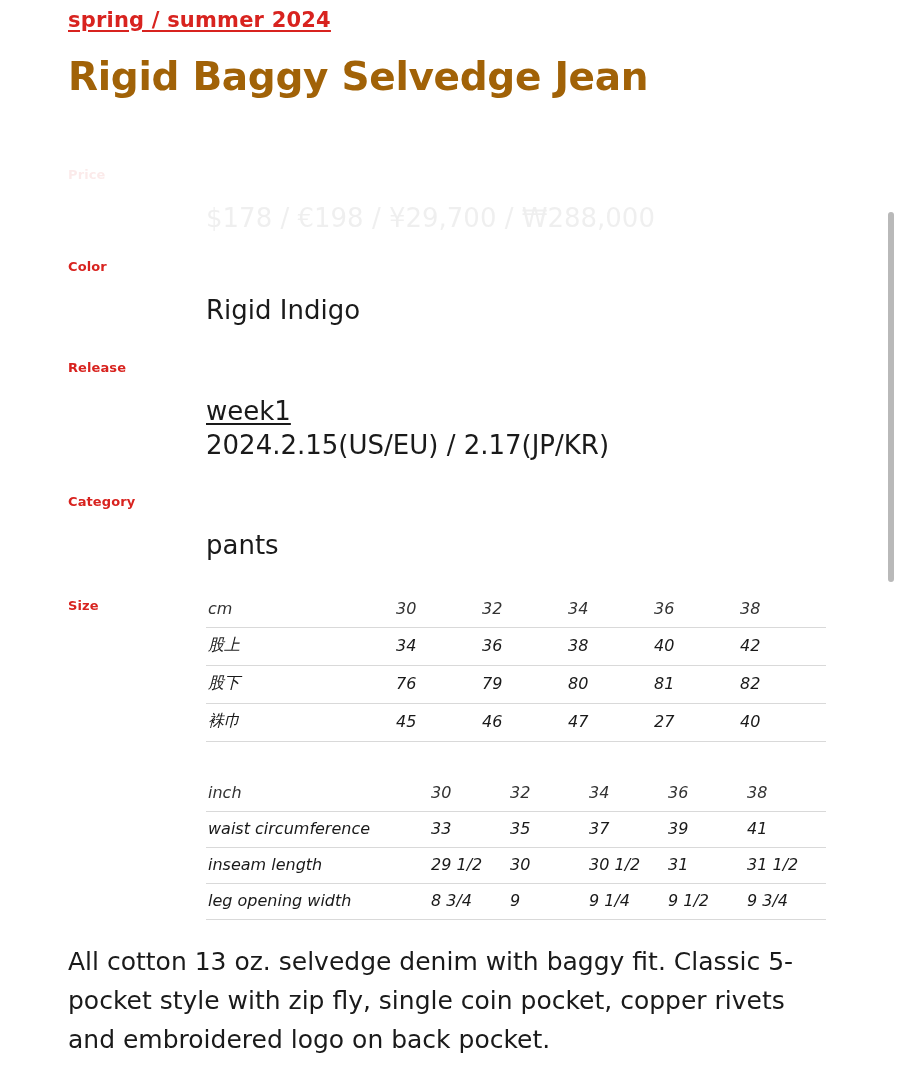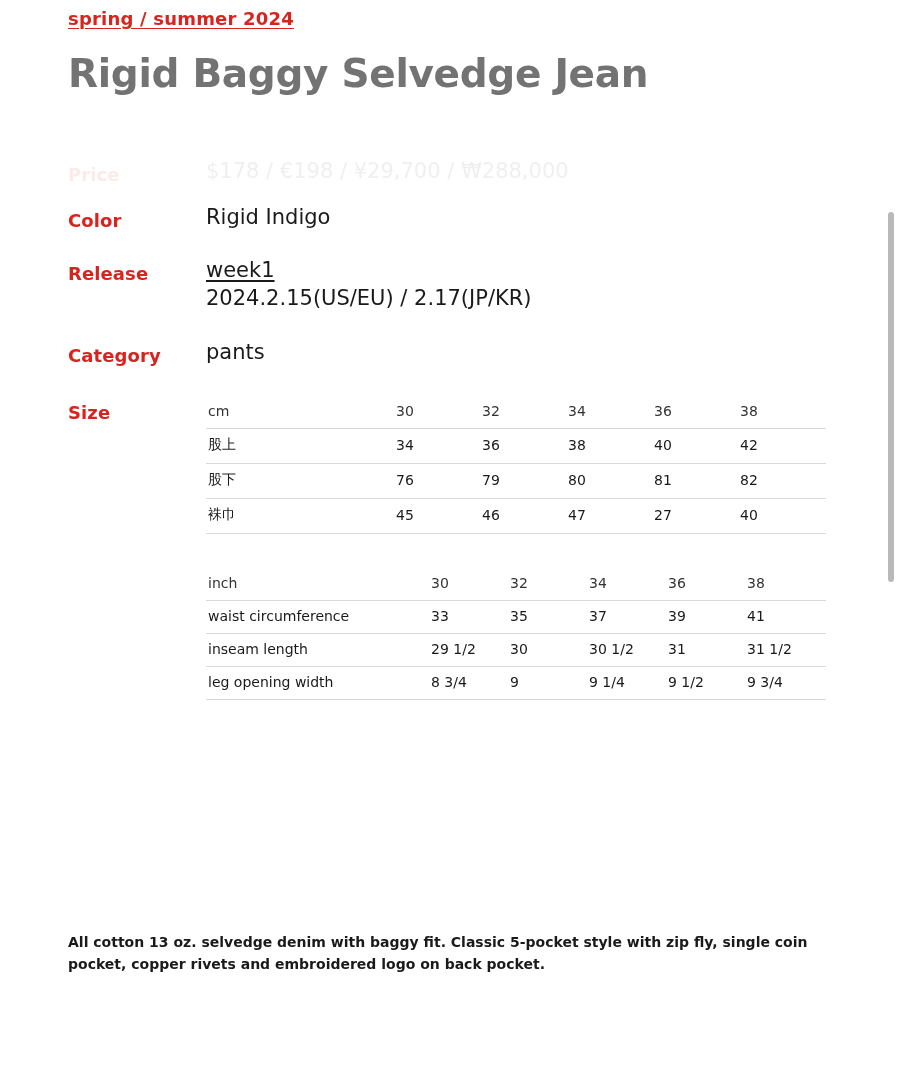--- a/index.html
+++ b/index.html
@@ -17,57 +17,58 @@
     overflow: hidden;
   }
   .page {
     position: relative;
     width: 897px;
     height: 1080px;
     padding: 0 68px 0 68px;
   }
   .season {
     margin-top: 8px;
-    font-size: 18px;
+    font-size: 21px;
     font-weight: bold;
     color: #d8231f;
     text-decoration: underline;
     text-underline-offset: 3px;
     display: inline-block;
     letter-spacing: 0.2px;
   }
   .title {
     margin-top: 24px;
     font-size: 39px;
     font-weight: bold;
     letter-spacing: -0.3px;
-    color: #737373;
+    color: #a16207;
     line-height: 1.1;
   }
   .rows {
     margin-top: 62px;
   }
   .row {
     display: flex;
     align-items: flex-start;
   }
   .row-label {
     width: 138px;
     flex: 0 0 138px;
     color: #d8231f;
     font-weight: bold;
-    font-size: 18px;
+    font-size: 13px;
     padding-top: 6px;
     letter-spacing: 0.1px;
   }
   .row-value {
     flex: 1;
-    font-size: 21px;
+    font-size: 26px;
     color: #1a1a1a;
     line-height: 1.32;
+    margin-top: 40px;
   }
   
   .row-price {
     opacity: 0.09;
     margin-bottom: 18px;
   }
   .row-price .row-label,
   .row-price .row-value { color: #555; }
   .row-price .row-label { color: #d8231f; }
 
@@ -82,22 +83,23 @@
   .release-date { display: block; }
 
   
   .size-tables {
     flex: 1;
     padding-top: 0px;
   }
   table.size {
     border-collapse: collapse;
     width: 620px;
-    font-size: 14px;
-    color: #1a1a1a;
+    font-size: 16px;
+    color: #1a1a1a;
+    font-style: italic;
   }
   table.size td {
     padding: 7px 0 9px 0;
     border-bottom: 1px solid #d9d9d9;
     white-space: nowrap;
   }
   table.size tr:first-child td {
     color: #333;
   }
   table.size .lbl {
@@ -112,24 +114,23 @@
   .tbl-cm .num { width: 86px; }
   .tbl-in .lbl { width: 225px; }
   .tbl-in .num { width: 79px; }
   .table-gap { height: 34px; }
 
   .desc {
     position: absolute;
     left: 68px;
     right: 68px;
     top: 918px;
-    font-size: 14px;
+    font-size: 25px;
     line-height: 1.55;
     color: #1a1a1a;
-    font-weight: bold;
   }
 
   
   .scrollbar-track {
     position: absolute;
     top: 0;
     right: 0;
     width: 12px;
     height: 1080px;
     background: transparent;

